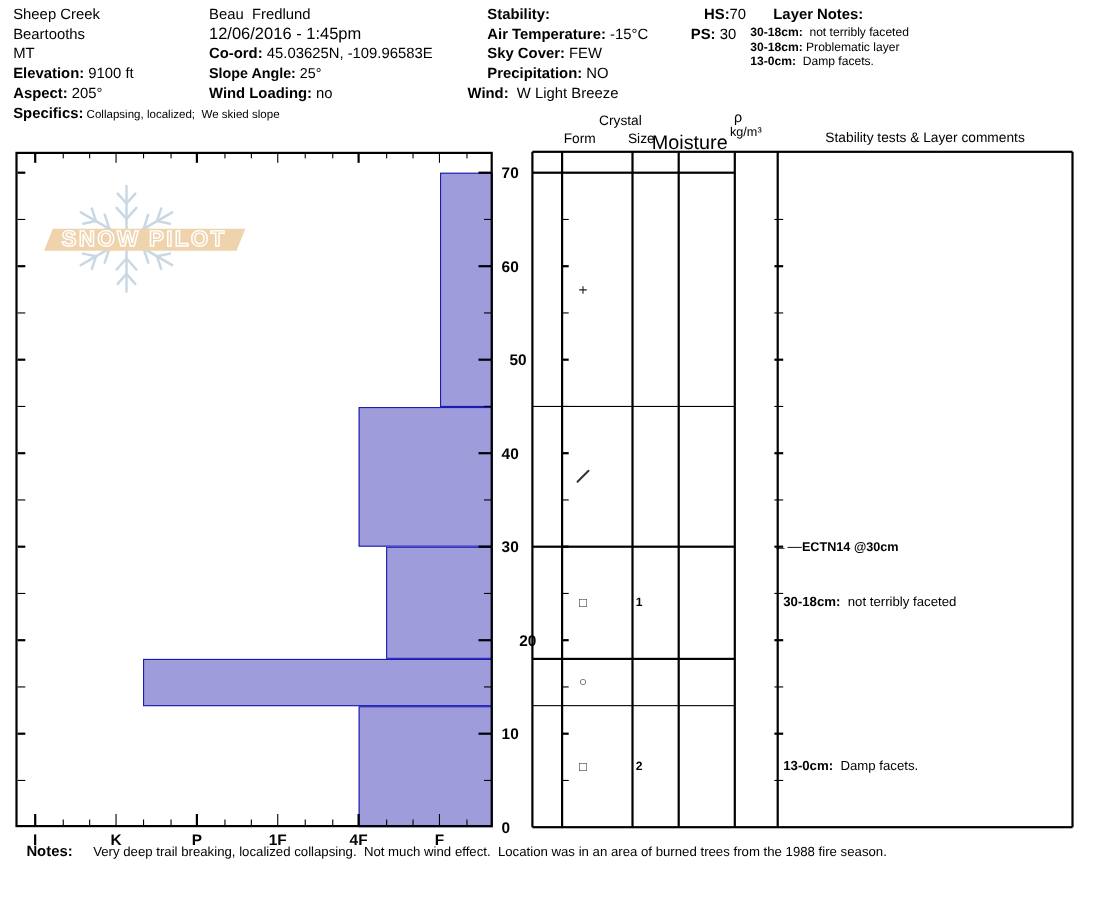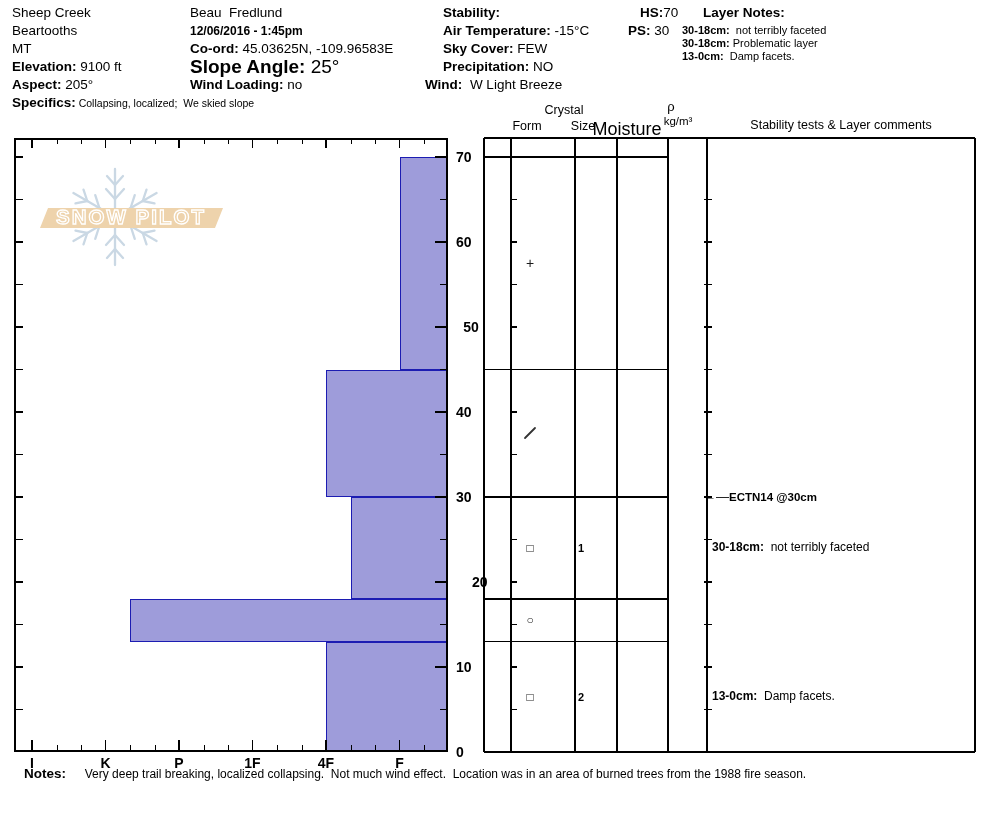--- a/index.html
+++ b/index.html
@@ -17,23 +17,23 @@
 <div id="canvas">
 
   <div id="info-header">
       <div style="position: absolute; left: 12px; top: 5px; font-size: 13.5px; line-height: 16px; white-space: pre;"><span>Sheep Creek</span></div>
       <div style="position: absolute; left: 12px; top: 23px; font-size: 13.5px; line-height: 16px; white-space: pre;"><span>Beartooths</span></div>
       <div style="position: absolute; left: 12px; top: 41px; font-size: 13.5px; line-height: 16px; white-space: pre;"><span>MT</span></div>
       <div style="position: absolute; left: 12px; top: 59px; font-size: 13.5px; line-height: 16px; white-space: pre;"><b>Elevation:</b><span> 9100 ft</span></div>
       <div style="position: absolute; left: 12px; top: 77px; font-size: 13.5px; line-height: 16px; white-space: pre;"><b>Aspect:</b><span> 205°</span></div>
       <div style="position: absolute; left: 12px; top: 95px; font-size: 13.5px; line-height: 16px; white-space: pre;"><b>Specifics:</b><span style="font-size: 10.5px;"> Collapsing, localized;  We skied slope</span></div>
       <div style="position: absolute; left: 190px; top: 5px; font-size: 13.5px; line-height: 16px; white-space: pre;"><span>Beau  Fredlund</span></div>
-      <div style="position: absolute; left: 190px; top: 23px; font-size: 12px; line-height: 16px; white-space: pre; font-weight: bold;"><span>12/06/2016 - 1:45pm</span></div>
+      <div style="position: absolute; left: 190px; top: 23px; font-size: 15px; line-height: 16px; white-space: pre;"><span>12/06/2016 - 1:45pm</span></div>
       <div style="position: absolute; left: 190px; top: 41px; font-size: 13.5px; line-height: 16px; white-space: pre;"><b>Co-ord:</b><span> 45.03625N, -109.96583E</span></div>
-      <div style="position: absolute; left: 190px; top: 59px; font-size: 19px; line-height: 16px; white-space: pre;"><b>Slope Angle:</b><span> 25°</span></div>
+      <div style="position: absolute; left: 190px; top: 59px; font-size: 13px; line-height: 16px; white-space: pre;"><b>Slope Angle:</b><span> 25°</span></div>
       <div style="position: absolute; left: 190px; top: 77px; font-size: 13.5px; line-height: 16px; white-space: pre;"><b>Wind Loading:</b><span> no</span></div>
       <div style="position: absolute; left: 443px; top: 5px; font-size: 13.5px; line-height: 16px; white-space: pre;"><b>Stability:</b><span></span></div>
       <div style="position: absolute; left: 443px; top: 23px; font-size: 13.5px; line-height: 16px; white-space: pre;"><b>Air Temperature:</b><span> -15°C</span></div>
       <div style="position: absolute; left: 443px; top: 41px; font-size: 13.5px; line-height: 16px; white-space: pre;"><b>Sky Cover:</b><span> FEW</span></div>
       <div style="position: absolute; left: 443px; top: 59px; font-size: 13.5px; line-height: 16px; white-space: pre;"><b>Precipitation:</b><span> NO</span></div>
       <div style="position: absolute; left: 425px; top: 77px; font-size: 13.5px; line-height: 16px; white-space: pre;"><b>Wind:</b><span>  W Light Breeze</span></div>
       <div style="position: absolute; left: 628px; top: 5px; font-size: 13.5px; line-height: 16px; white-space: pre; padding-left: 12px;"><b>HS:</b><span>70</span></div>
       <div style="position: absolute; left: 628px; top: 23px; font-size: 13.5px; line-height: 16px; white-space: pre;"><b>PS:</b><span> 30</span></div>
       <div style="position: absolute; left: 703px; top: 5px; font-size: 13.5px; font-weight: bold;">Layer Notes:</div>
       <div style="position: absolute; left: 682px; top: 24px; font-size: 11px; line-height: 13px; white-space: pre;"><b>30-18cm:</b><span>  not terribly faceted</span></div>

